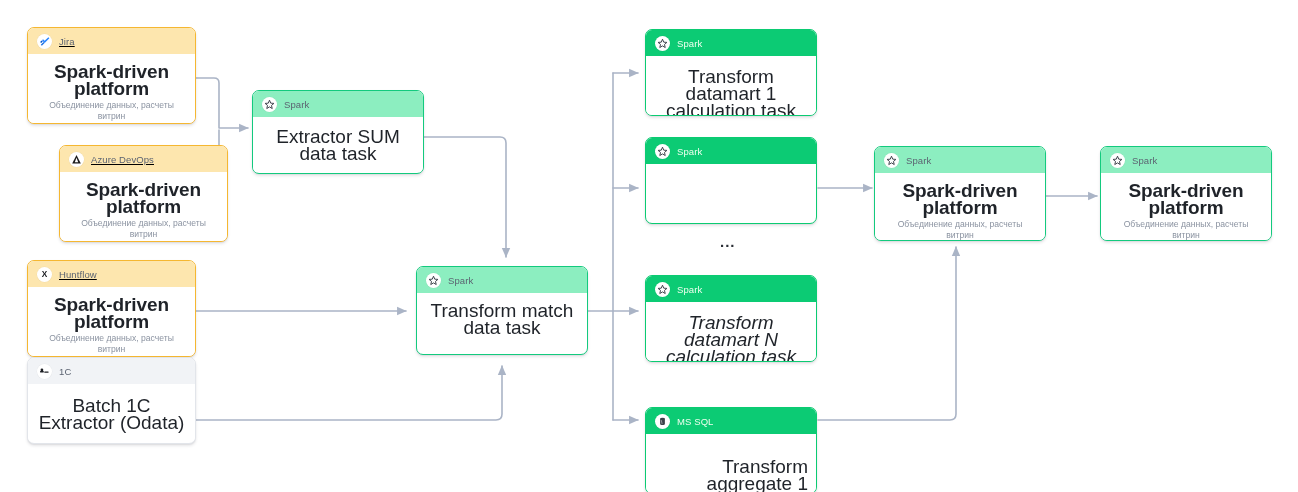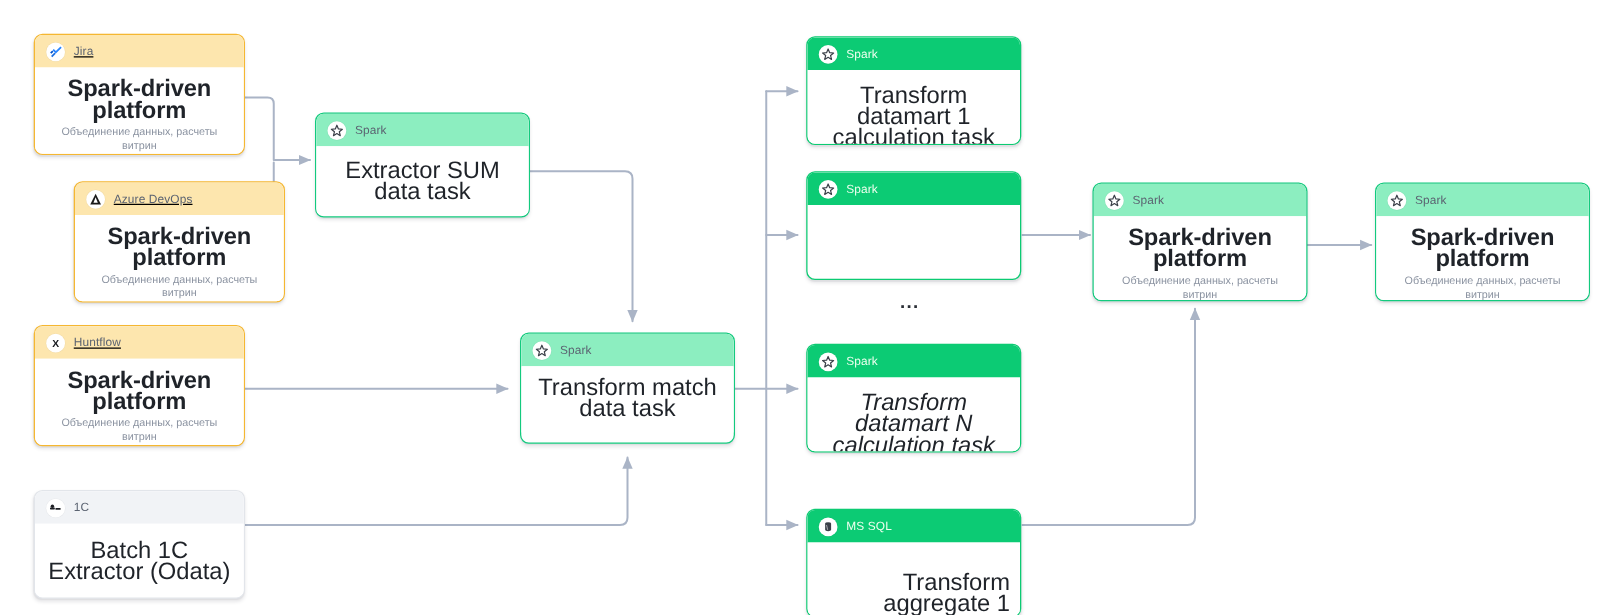--- a/index.html
+++ b/index.html
@@ -188,21 +188,21 @@
         </svg>
       </span>
       <span class="htxt">Huntflow</span>
     </div>
     <div class="body">
       <div class="title bold">Spark-driven platform</div>
       <div class="subtitle">Объединение данных, расчеты витрин</div>
     </div>
   </div>
 
-  <div class="node src-plain" style="left:27px; top:392px; width:169px; height:87px;">
+  <div class="node src-plain" style="left:27px; top:357px; width:169px; height:87px;">
     <div class="hdr">
       <span class="badge">
         <svg width="11" height="11" viewBox="0 0 12 12">
           <rect x="1.1" y="5.4" width="4.2" height="1.7" rx="0.5" fill="#1d1f24"></rect>
           <rect x="5.8" y="5.9" width="4.6" height="1.5" rx="0.4" fill="#1d1f24"></rect>
           <circle cx="3.2" cy="4.3" r="1.5" fill="#1d1f24"></circle>
         </svg>
       </span>
       <span class="htxt">1C</span>
     </div>

